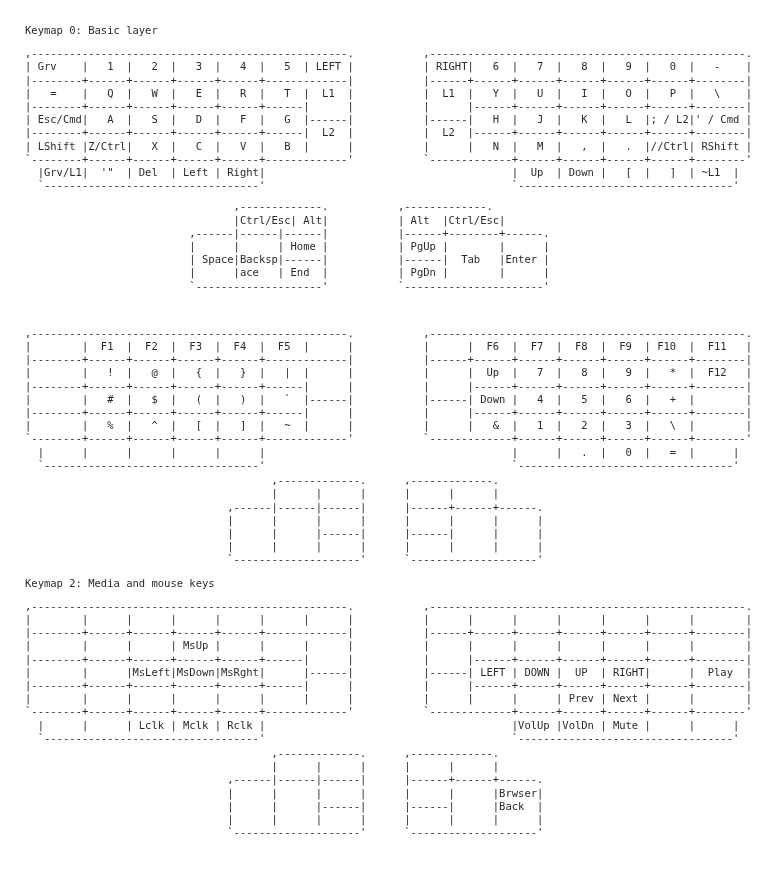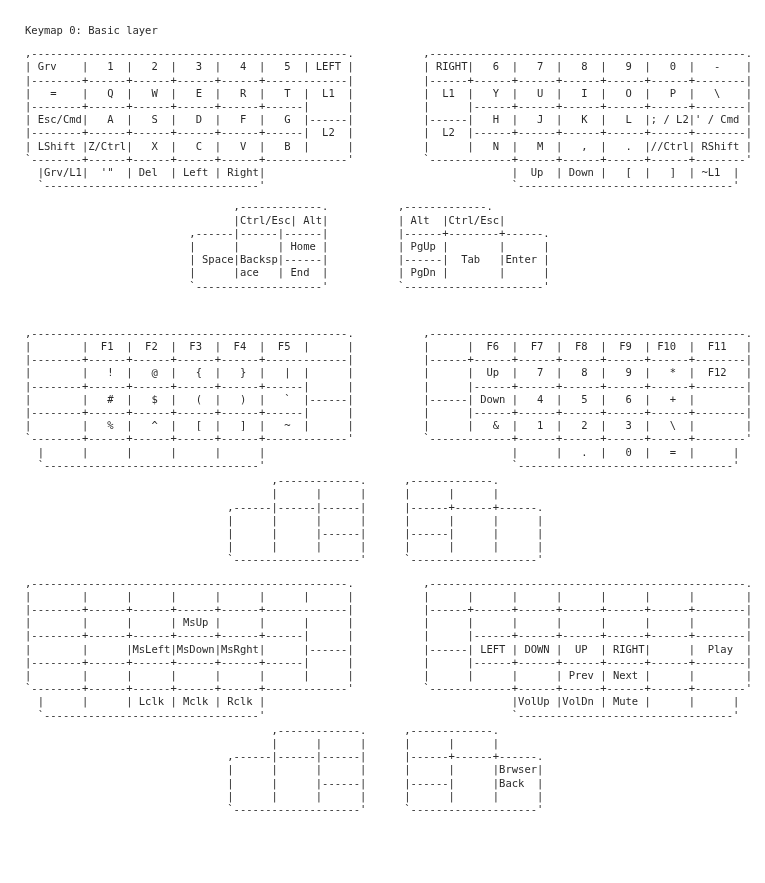--- a/index.html
+++ b/index.html
@@ -75,20 +75,21 @@
     <pre class="km-art km-thumb">                                       ,-------------.      ,-------------.
                                        |      |      |      |      |      |
                                 ,------|------|------|      |------+------+------.
                                 |      |      |      |      |      |      |      |
                                 |      |      |------|      |------|      |      |
                                 |      |      |      |      |      |      |      |
                                 `--------------------'      `--------------------'</pre>
   </section>
 
   <section class="keymap" id="keymap-section-2">
+    <div class="km-title">Keymap 2: Media and mouse keys</div>
     <pre class="km-art km-main">,--------------------------------------------------.           ,--------------------------------------------------.
 |        |      |      |      |      |      |      |           |      |      |      |      |      |      |        |
 |--------+------+------+------+------+-------------|           |------+------+------+------+------+------+--------|
 |        |      |      | MsUp |      |      |      |           |      |      |      |      |      |      |        |
 |--------+------+------+------+------+------|      |           |      |------+------+------+------+------+--------|
 |        |      |MsLeft|MsDown|MsRght|      |------|           |------| LEFT | DOWN |  UP  | RIGHT|      |  Play  |
 |--------+------+------+------+------+------|      |           |      |------+------+------+------+------+--------|
 |        |      |      |      |      |      |      |           |      |      |      | Prev | Next |      |        |
 `--------+------+------+------+------+-------------'           `-------------+------+------+------+------+--------'
   |      |      | Lclk | Mclk | Rclk |                                       |VolUp |VolDn | Mute |      |      |

